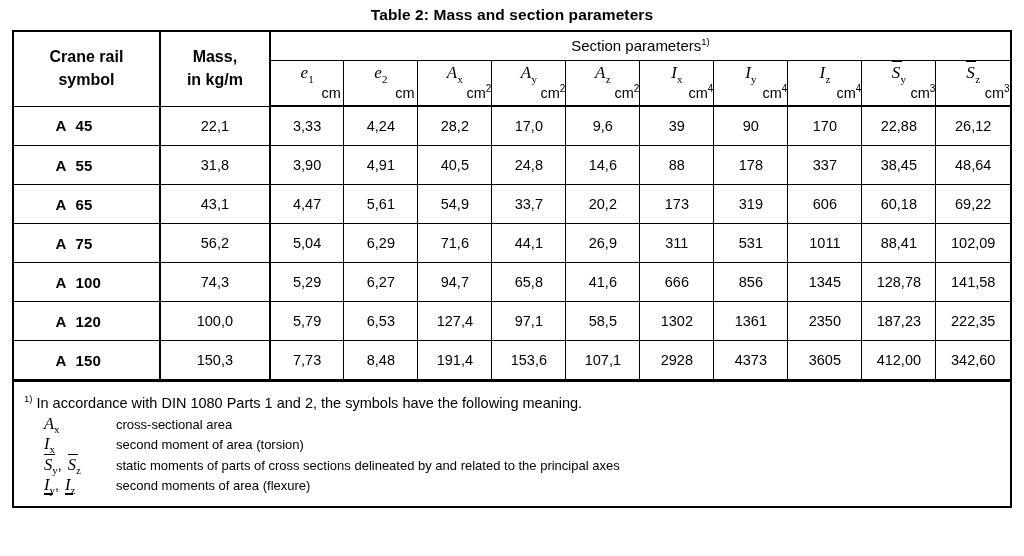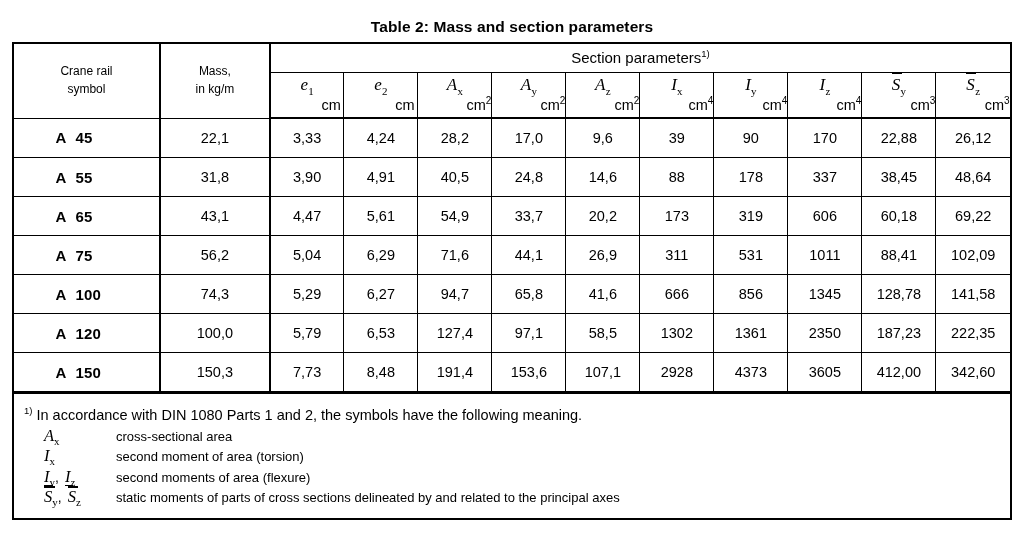--- a/index.html
+++ b/index.html
@@ -21,21 +21,21 @@
     height: 556px;
     box-sizing: border-box;
   }
 
   
   .table-title {
     text-align: center;
     font-size: 15.5px;
     font-weight: bold;
     letter-spacing: 0.1px;
-    padding-top: 18px;
+    padding-top: 6px;
     padding-bottom: 7px;
     line-height: 1.1;
   }
 
   
   .table-wrap {
     margin: 0 12px;
     border: 2.5px solid #000;
     box-sizing: border-box;
   }
@@ -78,22 +78,22 @@
     font-weight: normal;
     line-height: 1.1;
   }
   th.hdr-group .sup {
     font-size: 9.5px;
     vertical-align: super;
     line-height: 0;
   }
 
   th.hdr-tall {
-    font-weight: normal;
-    font-size: 12px;
+    font-weight: bold;
+    font-size: 16px;
     line-height: 1.25;
     height: 72px;
   }
 
   th.hdr-unit {
     font-weight: normal;
     height: 44px;
     line-height: 1.15;
     font-size: 14.5px;
   }
@@ -445,24 +445,24 @@
         <span class="fn-text">cross-sectional area</span>
       </div>
 
 
       <div class="fn-row">
         <span class="fn-sym">I<span class="sub">x</span></span>
         <span class="fn-text">second moment of area (torsion)</span>
       </div>
 
       <div class="fn-row">
+        <span class="fn-sym"><span class="mbar">S<span class="sub">y</span></span><span class="comma">,</span>&nbsp;<span class="mbar">S<span class="sub">z</span></span></span>
+        <span class="fn-text">static moments of parts of cross sections delineated by and related to the principal axes</span>
+      </div>
+
+      <div class="fn-row">
         <span class="fn-sym"><span class="mline">I<span class="sub">y</span></span><span class="comma">,</span>&nbsp;<span class="mline">I<span class="sub">z</span></span></span>
         <span class="fn-text">second moments of area (flexure)</span>
       </div>
-
-      <div class="fn-row">
-        <span class="fn-sym"><span class="mbar">S<span class="sub">y</span></span><span class="comma">,</span>&nbsp;<span class="mbar">S<span class="sub">z</span></span></span>
-        <span class="fn-text">static moments of parts of cross sections delineated by and related to the principal axes</span>
-      </div>
     </div>
   </div>
 
 </div>
 
 </body></html>

